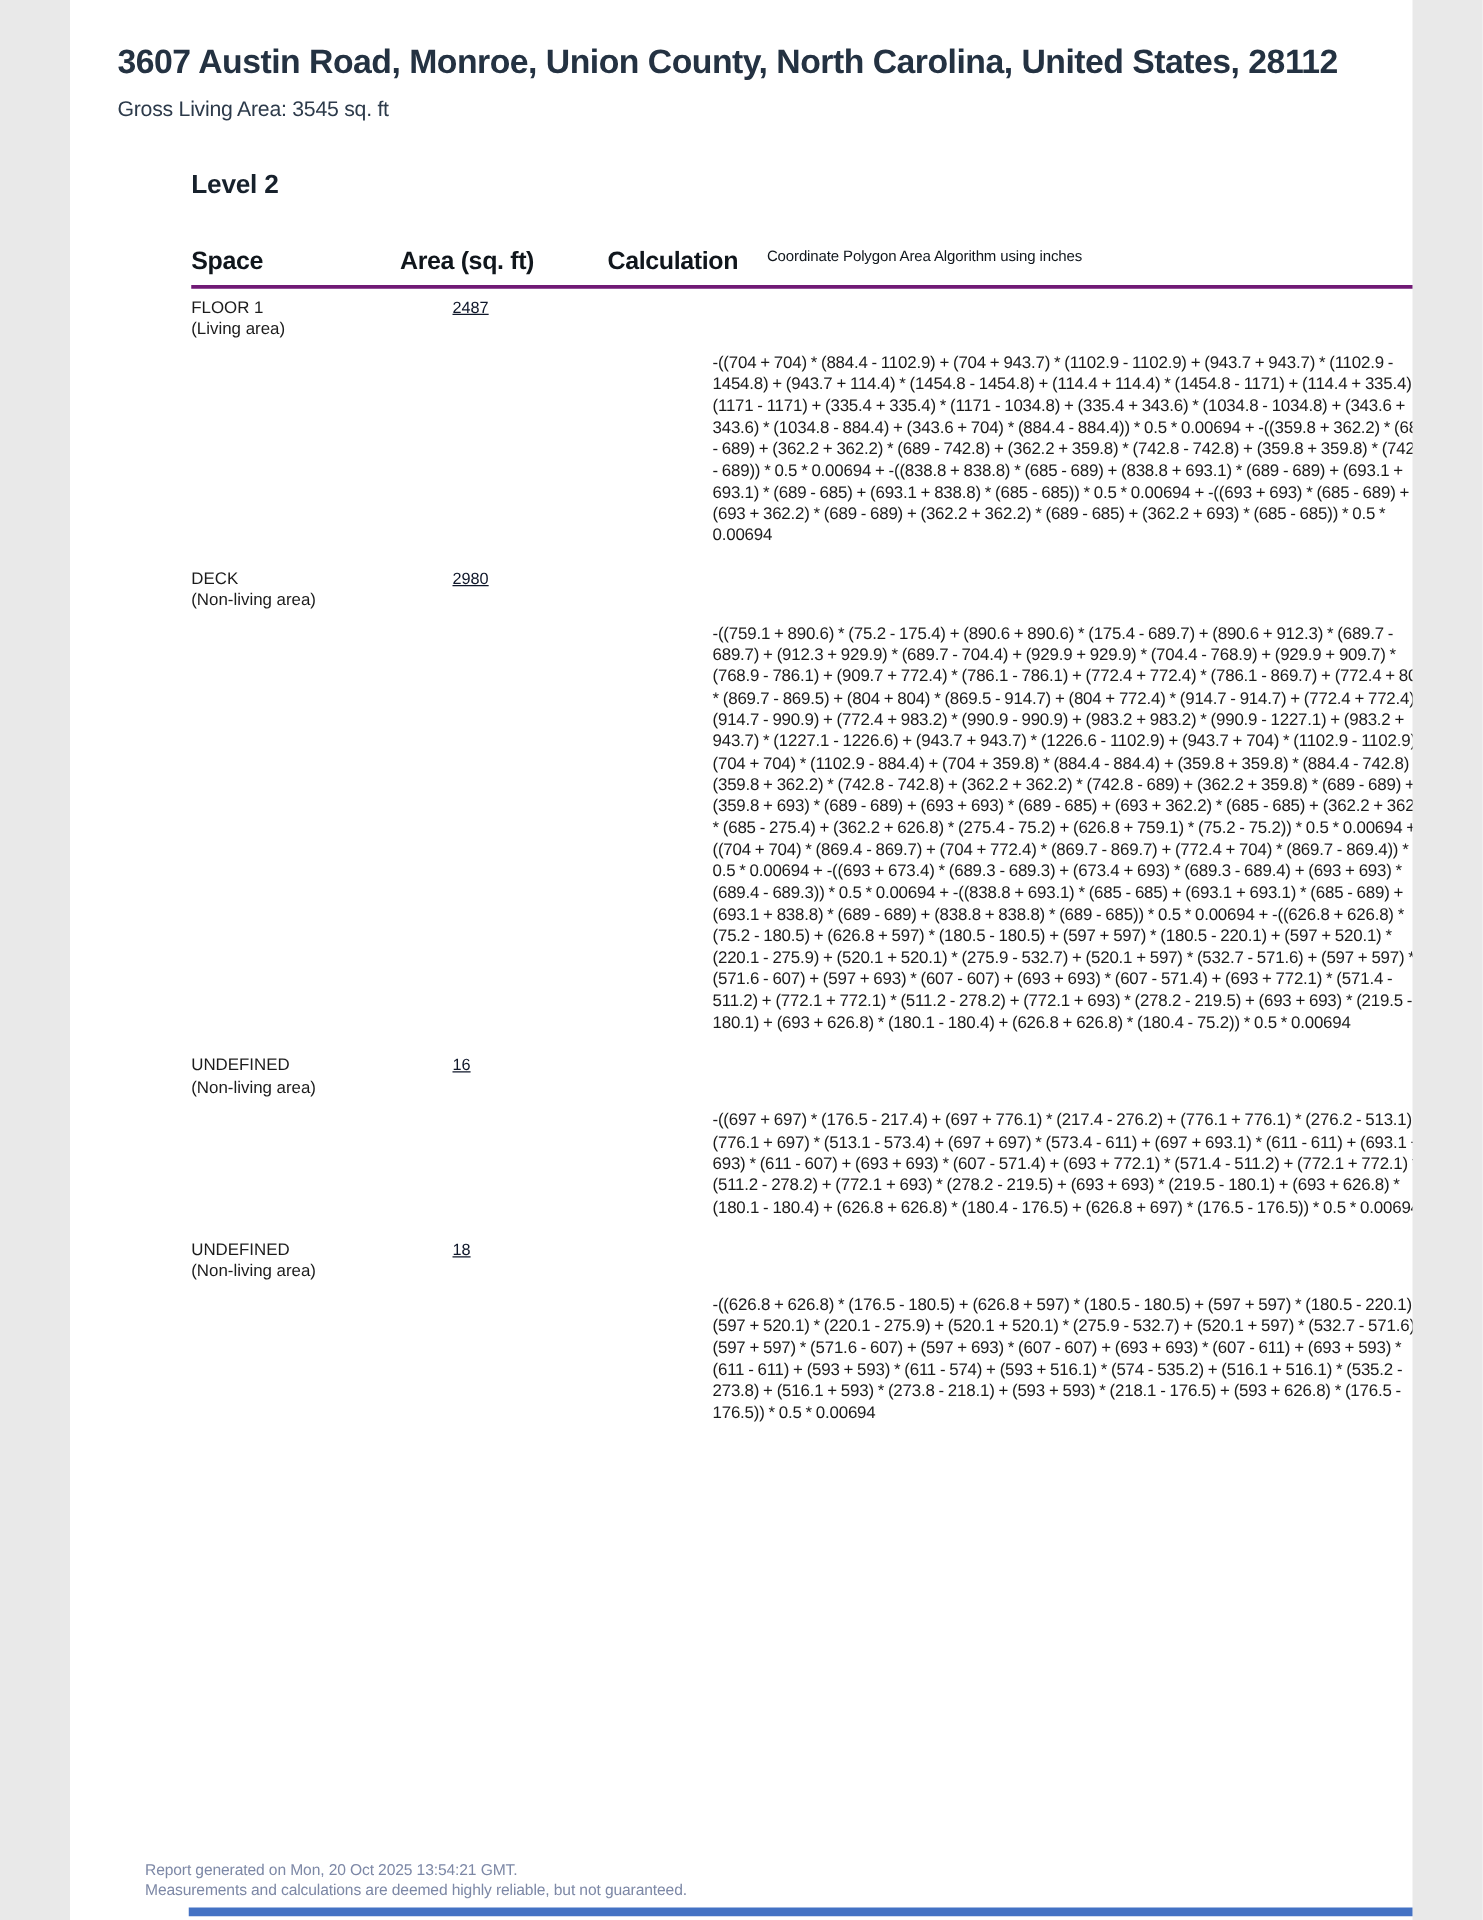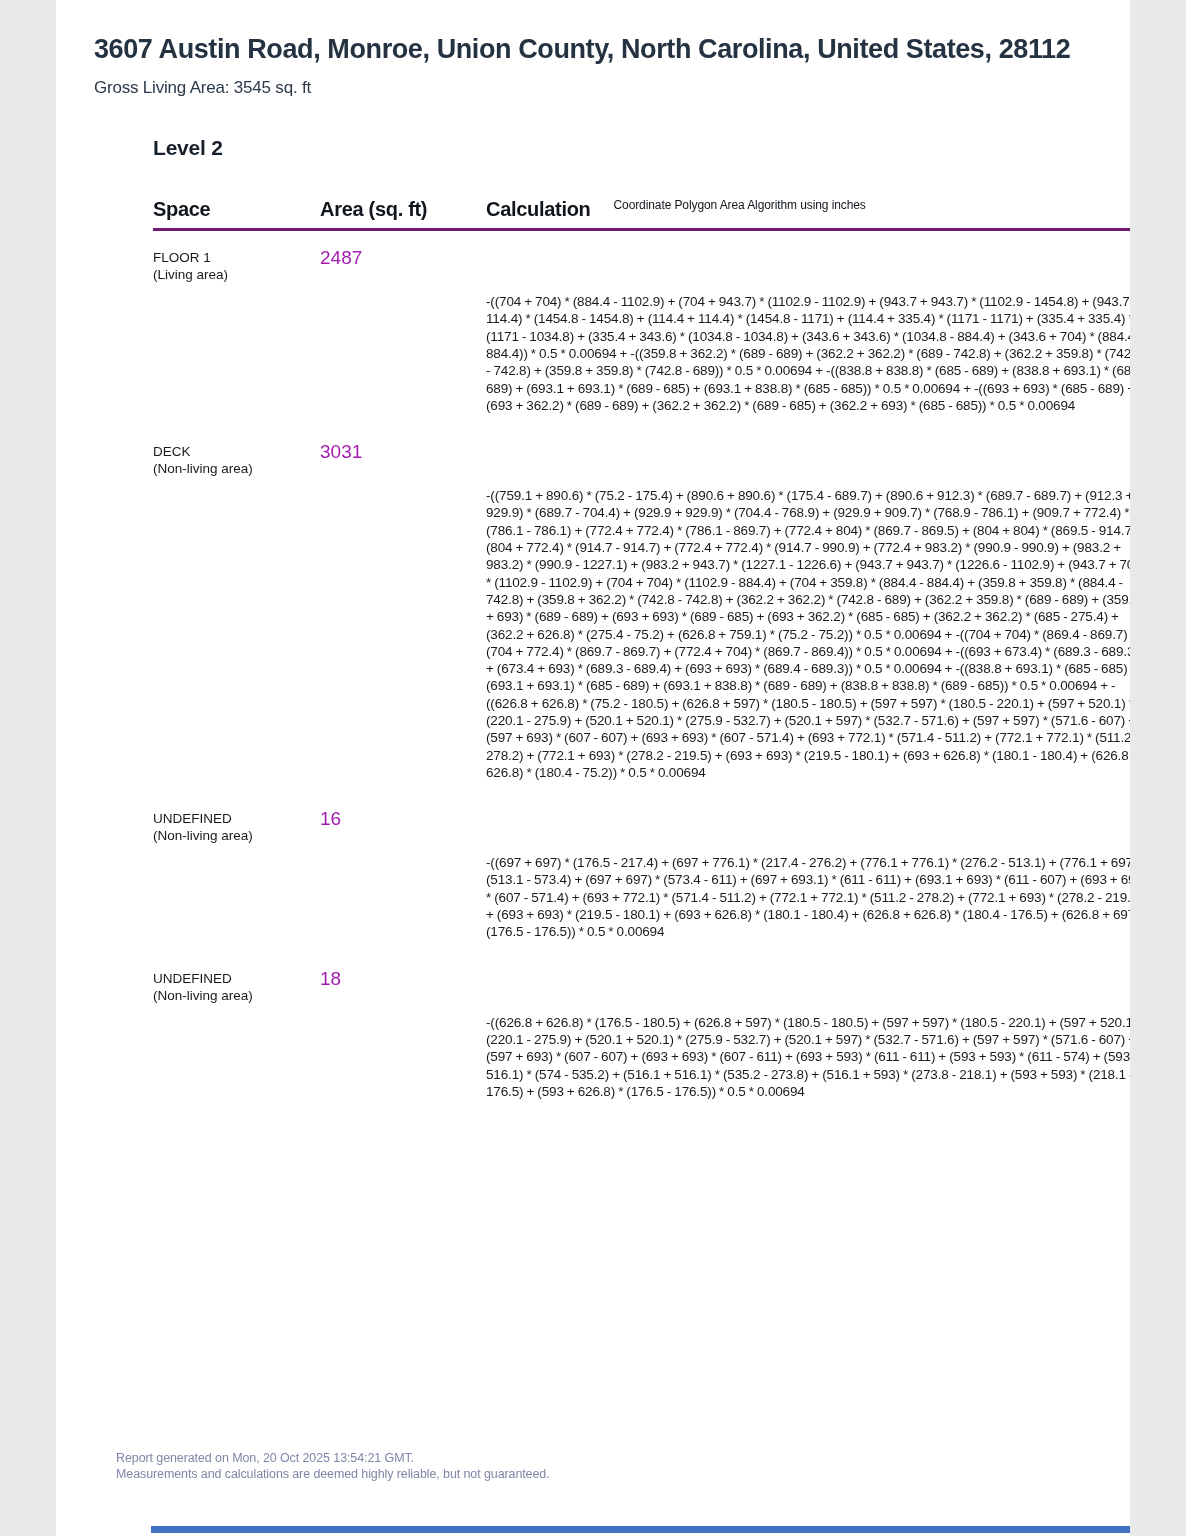--- a/index.html
+++ b/index.html
@@ -29,30 +29,30 @@
   .thead {
     display:grid; grid-template-columns:167px 166px 1fr;
     border-bottom:3px solid #701a75;
     padding-bottom:7px; align-items:baseline;
   }
   .col-h { font-size:20px; font-weight:700; color:#10161c; letter-spacing:-0.3px; }
   .calc-h { display:flex; align-items:flex-start; gap:23px; }
   .calc-note { font-size:12px; font-weight:400; color:#10161c; letter-spacing:-0.1px; }
   .trow {
     display:grid; grid-template-columns:167px 166px 1fr;
-    padding-top:18px; margin-bottom:11px;
+    padding-top:6px; margin-bottom:11px;gap:42px;
   }
   .space-cell { font-size:13.5px; line-height:17.3px; color:#1b1b1b; }
-  .area-cell  { font-size:19px; line-height:17.3px; color:#a21caf; }
+  .area-cell  { font-size:13px; line-height:17.3px; color:#0f172a;text-decoration:underline; }
   .calc-cell  {
     font-size:13.5px; line-height:17.3px; color:#1b1b1b;
     letter-spacing:-0.15px; word-spacing:-0.5px;margin-top:44px;
   }
   .footer {
-    position:absolute; left:60px; top:1451px;
+    position:absolute; left:60px; top:1489px;
     font-size:12.5px; line-height:15.5px; color:#7d88a6; letter-spacing:-0.1px;
   }
   .bottom-rule {
     position:absolute; left:95px; width:997px; height:7px; bottom:3px;
     background:#4472c4;
   }
 </style>
 </head>
 <body>
 
@@ -82,21 +82,21 @@
       </div>
       <div class="area-cell">2487</div>
       <div class="calc-cell">-((704 + 704) * (884.4 - 1102.9) + (704 + 943.7) * (1102.9 - 1102.9) + (943.7 + 943.7) * (1102.9 - 1454.8) + (943.7 + 114.4) * (1454.8 - 1454.8) + (114.4 + 114.4) * (1454.8 - 1171) + (114.4 + 335.4) * (1171 - 1171) + (335.4 + 335.4) * (1171 - 1034.8) + (335.4 + 343.6) * (1034.8 - 1034.8) + (343.6 + 343.6) * (1034.8 - 884.4) + (343.6 + 704) * (884.4 - 884.4)) * 0.5 * 0.00694 + -((359.8 + 362.2) * (689 - 689) + (362.2 + 362.2) * (689 - 742.8) + (362.2 + 359.8) * (742.8 - 742.8) + (359.8 + 359.8) * (742.8 - 689)) * 0.5 * 0.00694 + -((838.8 + 838.8) * (685 - 689) + (838.8 + 693.1) * (689 - 689) + (693.1 + 693.1) * (689 - 685) + (693.1 + 838.8) * (685 - 685)) * 0.5 * 0.00694 + -((693 + 693) * (685 - 689) + (693 + 362.2) * (689 - 689) + (362.2 + 362.2) * (689 - 685) + (362.2 + 693) * (685 - 685)) * 0.5 * 0.00694</div>
     </div>
 
     <div class="trow">
       <div class="space-cell">
         <div>DECK</div>
         <div>(Non-living area)</div>
       </div>
-      <div class="area-cell">3031</div>
+      <div class="area-cell">2980</div>
       <div class="calc-cell">-((759.1 + 890.6) * (75.2 - 175.4) + (890.6 + 890.6) * (175.4 - 689.7) + (890.6 + 912.3) * (689.7 - 689.7) + (912.3 + 929.9) * (689.7 - 704.4) + (929.9 + 929.9) * (704.4 - 768.9) + (929.9 + 909.7) * (768.9 - 786.1) + (909.7 + 772.4) * (786.1 - 786.1) + (772.4 + 772.4) * (786.1 - 869.7) + (772.4 + 804) * (869.7 - 869.5) + (804 + 804) * (869.5 - 914.7) + (804 + 772.4) * (914.7 - 914.7) + (772.4 + 772.4) * (914.7 - 990.9) + (772.4 + 983.2) * (990.9 - 990.9) + (983.2 + 983.2) * (990.9 - 1227.1) + (983.2 + 943.7) * (1227.1 - 1226.6) + (943.7 + 943.7) * (1226.6 - 1102.9) + (943.7 + 704) * (1102.9 - 1102.9) + (704 + 704) * (1102.9 - 884.4) + (704 + 359.8) * (884.4 - 884.4) + (359.8 + 359.8) * (884.4 - 742.8) + (359.8 + 362.2) * (742.8 - 742.8) + (362.2 + 362.2) * (742.8 - 689) + (362.2 + 359.8) * (689 - 689) + (359.8 + 693) * (689 - 689) + (693 + 693) * (689 - 685) + (693 + 362.2) * (685 - 685) + (362.2 + 362.2) * (685 - 275.4) + (362.2 + 626.8) * (275.4 - 75.2) + (626.8 + 759.1) * (75.2 - 75.2)) * 0.5 * 0.00694 + -((704 + 704) * (869.4 - 869.7) + (704 + 772.4) * (869.7 - 869.7) + (772.4 + 704) * (869.7 - 869.4)) * 0.5 * 0.00694 + -((693 + 673.4) * (689.3 - 689.3) + (673.4 + 693) * (689.3 - 689.4) + (693 + 693) * (689.4 - 689.3)) * 0.5 * 0.00694 + -((838.8 + 693.1) * (685 - 685) + (693.1 + 693.1) * (685 - 689) + (693.1 + 838.8) * (689 - 689) + (838.8 + 838.8) * (689 - 685)) * 0.5 * 0.00694 + -((626.8 + 626.8) * (75.2 - 180.5) + (626.8 + 597) * (180.5 - 180.5) + (597 + 597) * (180.5 - 220.1) + (597 + 520.1) * (220.1 - 275.9) + (520.1 + 520.1) * (275.9 - 532.7) + (520.1 + 597) * (532.7 - 571.6) + (597 + 597) * (571.6 - 607) + (597 + 693) * (607 - 607) + (693 + 693) * (607 - 571.4) + (693 + 772.1) * (571.4 - 511.2) + (772.1 + 772.1) * (511.2 - 278.2) + (772.1 + 693) * (278.2 - 219.5) + (693 + 693) * (219.5 - 180.1) + (693 + 626.8) * (180.1 - 180.4) + (626.8 + 626.8) * (180.4 - 75.2)) * 0.5 * 0.00694</div>
     </div>
 
     <div class="trow">
       <div class="space-cell">
         <div>UNDEFINED</div>
         <div>(Non-living area)</div>
       </div>
       <div class="area-cell">16</div>
       <div class="calc-cell">-((697 + 697) * (176.5 - 217.4) + (697 + 776.1) * (217.4 - 276.2) + (776.1 + 776.1) * (276.2 - 513.1) + (776.1 + 697) * (513.1 - 573.4) + (697 + 697) * (573.4 - 611) + (697 + 693.1) * (611 - 611) + (693.1 + 693) * (611 - 607) + (693 + 693) * (607 - 571.4) + (693 + 772.1) * (571.4 - 511.2) + (772.1 + 772.1) * (511.2 - 278.2) + (772.1 + 693) * (278.2 - 219.5) + (693 + 693) * (219.5 - 180.1) + (693 + 626.8) * (180.1 - 180.4) + (626.8 + 626.8) * (180.4 - 176.5) + (626.8 + 697) * (176.5 - 176.5)) * 0.5 * 0.00694</div>

